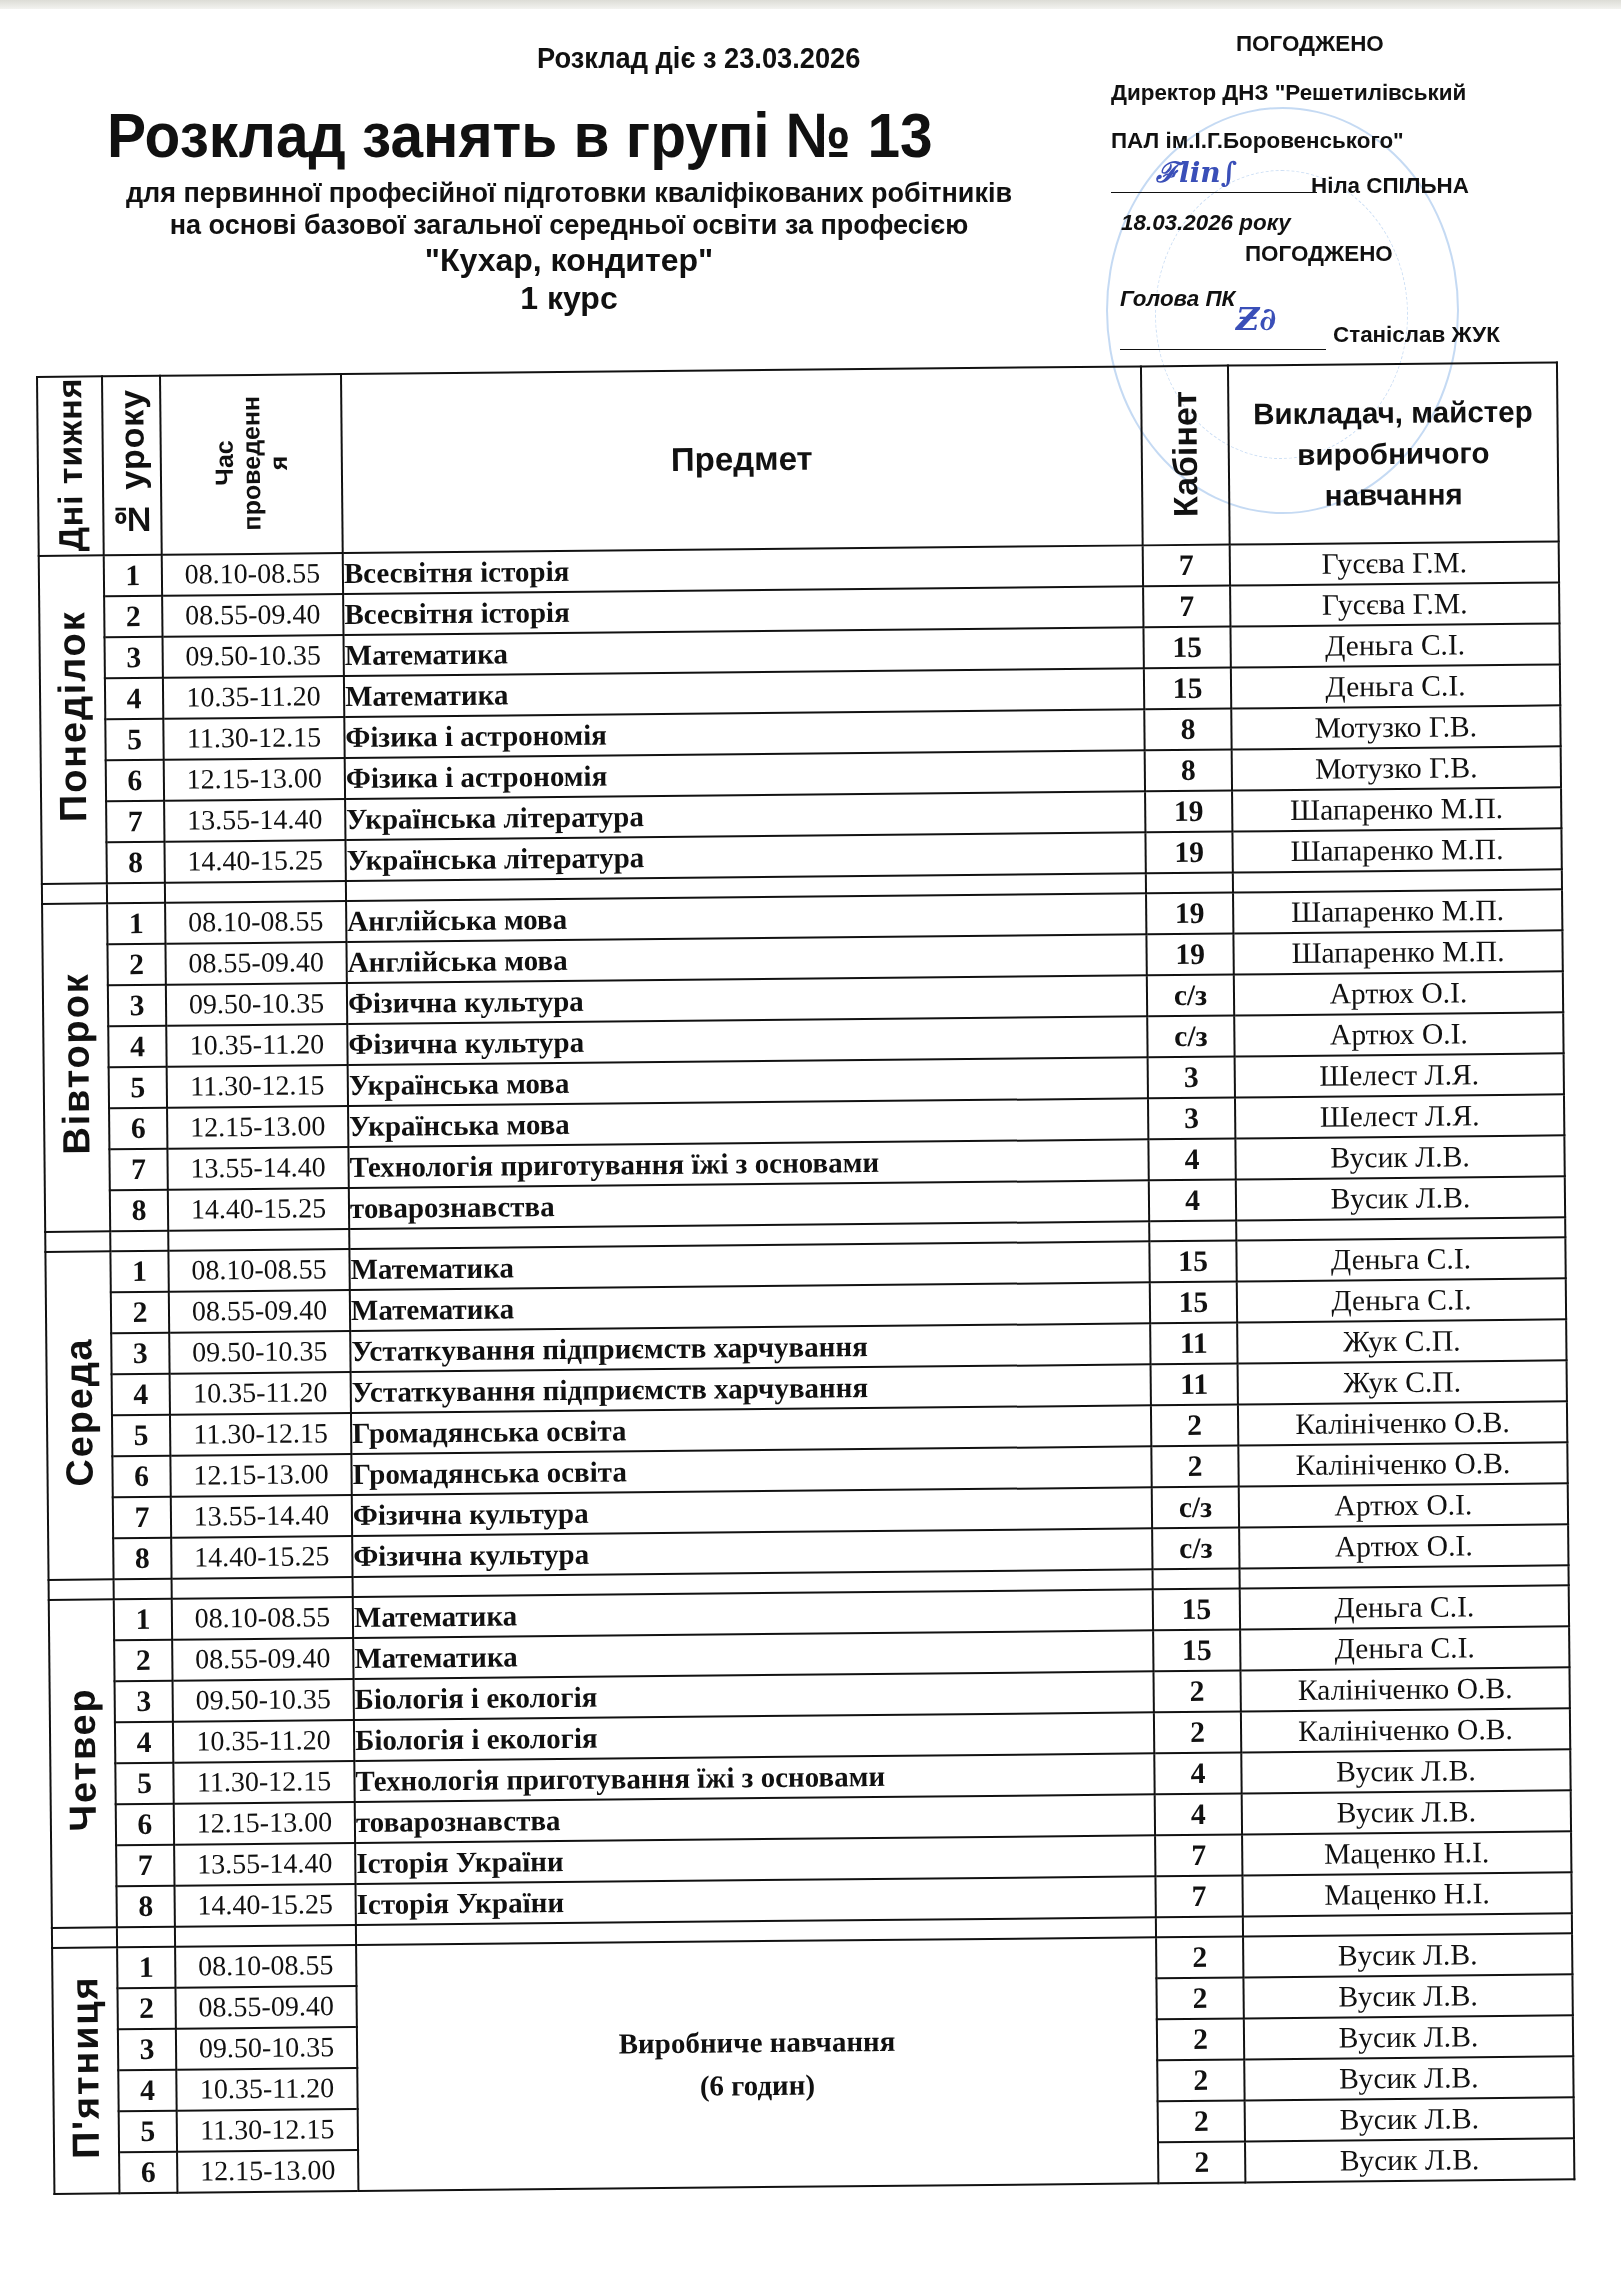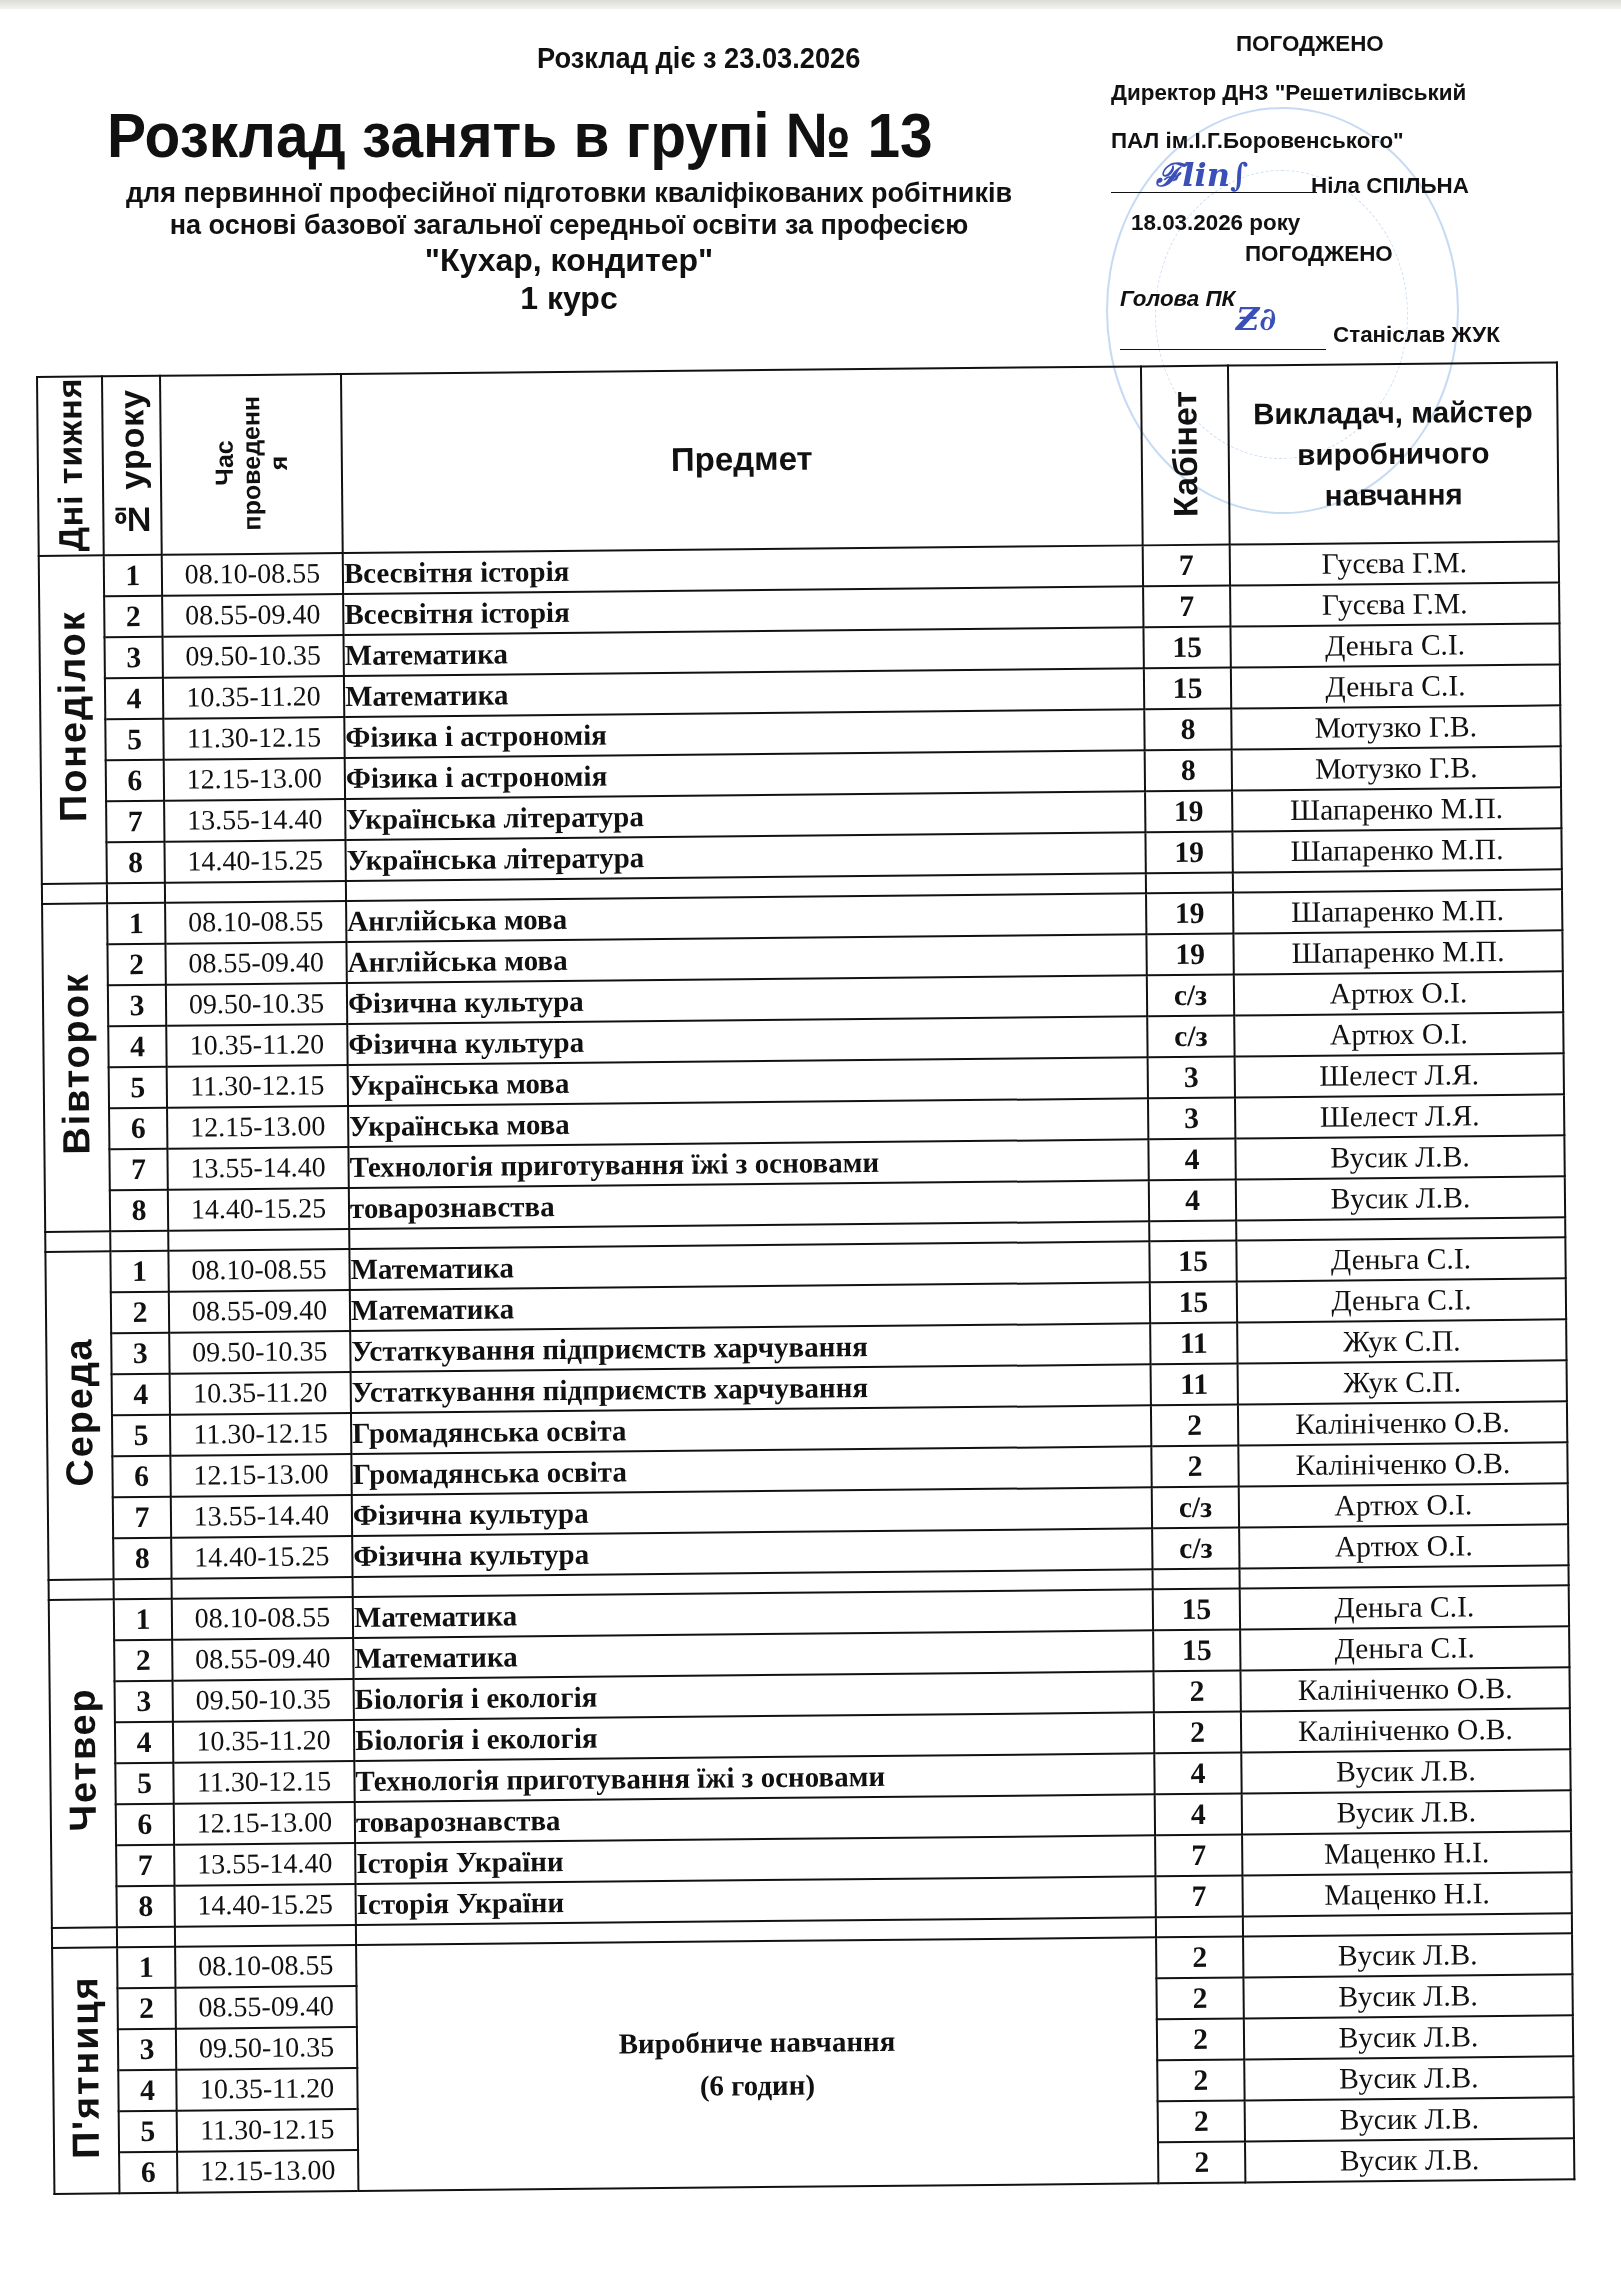--- a/index.html
+++ b/index.html
@@ -7,21 +7,21 @@
   .topstrip { position:absolute; left:0; top:0; width:1621px; height:9px; background:linear-gradient(#dcdcd6,#f3f3f0); }
   .valid { position:absolute; left:537px; top:41px; font-size:29.6px; font-weight:bold; transform:scaleX(0.92); transform-origin:left; }
   .title { position:absolute; left:107px; top:99px; font-size:63px; font-weight:bold; transform:scaleX(0.93); transform-origin:left; white-space:nowrap; }
   .subtitle { position:absolute; left:72px; top:177px; width:994px; text-align:center; font-size:27px; font-weight:bold; line-height:32px; }
   .subtitle .big { font-size:32px; line-height:38px; }
   .approve { position:absolute; left:1111px; top:31px; width:412px; font-size:22.4px; font-weight:bold; }
   .approve .line { position:absolute; white-space:nowrap; }
   .sigline { position:absolute; border-bottom:1.8px solid #111; }
   .stamp { position:absolute; left:1106px; top:107px; width:349px; height:403px; border:2.7px solid rgba(90,150,220,0.35); border-radius:50%; }
   .stamp2 { position:absolute; left:1155px; top:170px; width:251px; height:287px; border:1.8px dashed rgba(90,150,220,0.3); border-radius:50%; }
-  .signature { position:absolute; font-family:"DejaVu Serif", serif; font-style:italic; color:#3a4fb8; font-size:32px; }
+  .signature { position:absolute; font-family:"DejaVu Serif", serif; font-style:italic; color:#3a4fb8; font-size:28px; }
   table.sched { position:absolute; left:36px; top:376px; width:1522px; border-collapse:collapse; transform:rotate(-0.55deg); transform-origin:left top; }
   table.sched td, table.sched th { border:2.2px solid #111; padding:0; }
   th { font-weight:bold; }
   .hdr { height:176px; }
   .vert { writing-mode:vertical-rl; transform:rotate(180deg); display:inline-block; font-weight:bold; }
   .hdr-day .vert, .hdr-num .vert { font-size:34px; letter-spacing:0.9px; }
   .hdr-time .vert { font-size:25px; line-height:27px; text-align:center; }
   .hdr-room .vert { font-size:34px; }
   .hdr-subj { font-size:33px; }
   .hdr-teacher { font-size:29.6px; line-height:41px; }
@@ -53,21 +53,21 @@
 <div class="stamp"></div>
 <div class="stamp2"></div>
 
 <div class="approve">
   <div class="line" style="left:125px;top:0;">ПОГОДЖЕНО</div>
   <div class="line" style="left:0;top:49px;">Директор ДНЗ "Решетилівський</div>
   <div class="line" style="left:0;top:97px;">ПАЛ ім.І.Г.Боровенського"</div>
   <div class="sigline" style="left:0;top:161px;width:206px;"></div>
   <div class="signature" style="left:45px;top:121px;">ℱlin∫</div>
   <div class="line" style="left:200px;top:142px;">Ніла СПІЛЬНА</div>
-  <div class="line" style="left:20px;top:179px;">18.03.2026 року</div>
+  <div class="line" style="left:10px;top:179px;font-style:italic;">18.03.2026 року</div>
   <div class="line" style="left:134px;top:210px;">ПОГОДЖЕНО</div>
   <div class="line" style="left:9px;top:255px;font-style:italic;">Голова ПК</div>
   <div class="signature" style="left:125px;top:269px;font-size:32px;">Ƶ∂</div>
   <div class="sigline" style="left:9px;top:318px;width:206px;"></div>
   <div class="line" style="left:222px;top:291px;">Станіслав ЖУК</div>
 </div>
 
 <table class="sched">
   <thead>
     <tr class="hdr">

